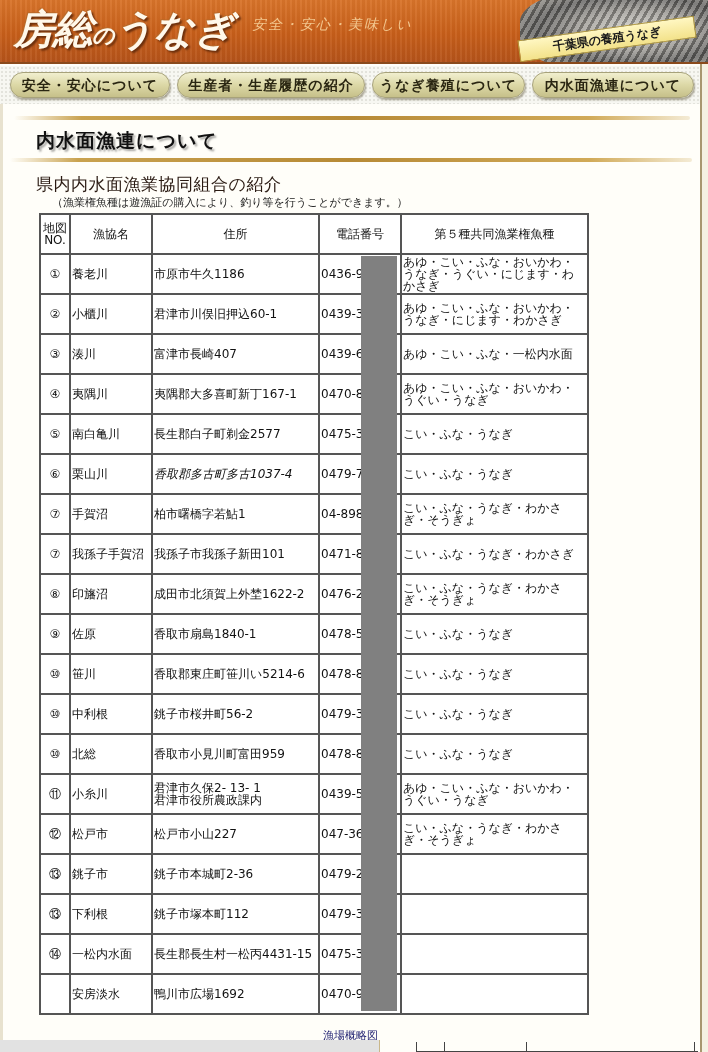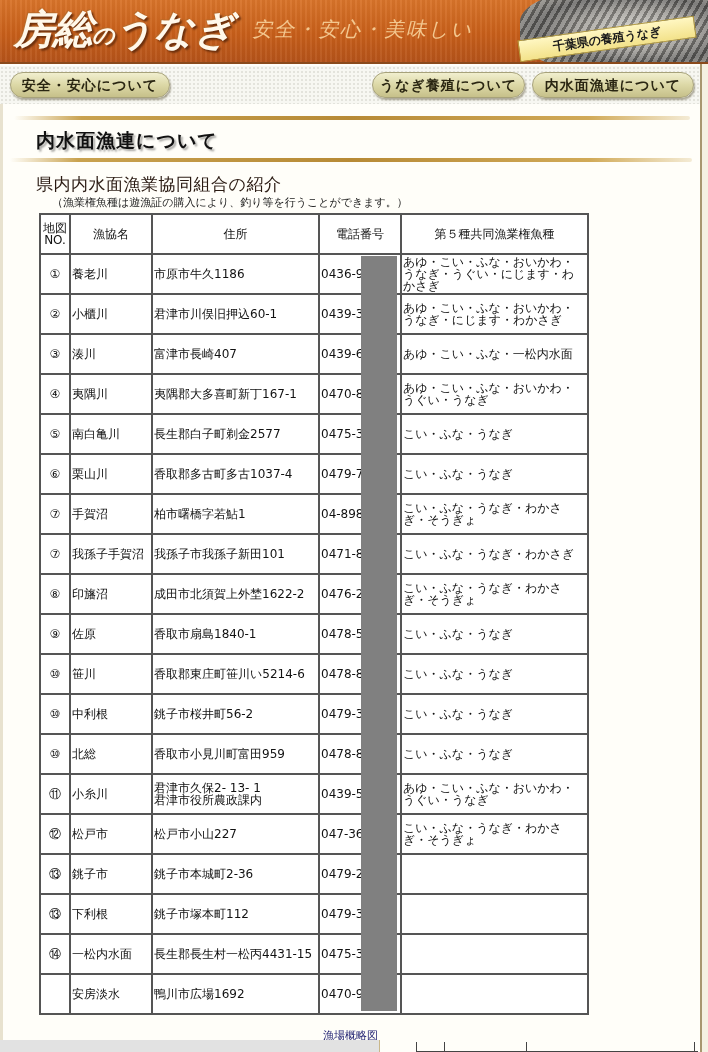--- a/index.html
+++ b/index.html
@@ -17,21 +17,21 @@
     content: ""; position: absolute; inset: 0;
     background: repeating-linear-gradient(90deg, rgba(255,255,255,0.05) 0 2px, rgba(0,0,0,0.03) 2px 5px);
   }
   .logo {
     position: absolute; left: 14px; top: 2px; font-family: "DejaVu Serif", serif;
     font-size: 40px; font-weight: bold; color: #fff8ea;
     text-shadow: 2px 2px 2px #6b2f0c, -1px -1px 0 #b86a2a; letter-spacing: -1px; font-style: italic;
   }
   .logo .small { font-size: 22px; }
   .slogan {
-    position: absolute; left: 252px; top: 16px; font-size: 20px; color: #f3c78f;
+    position: absolute; left: 252px; top: 16px; font-size: 14px; color: #f3c78f;
     font-style: italic; letter-spacing: 2px; font-family: "DejaVu Serif", serif;
   }
   .eel-photo {
     position: absolute; left: 520px; top: -10px; width: 190px; height: 80px;
     background: radial-gradient(ellipse at 60% 50%, #d8d6cf 0%, #9b9892 35%, #5b5a58 60%, #8e8a82 80%, #c87a3b 100%);
     border-radius: 40% 0 0 40%;
   }
   .eel-photo::after {
     content: ""; position: absolute; inset: 0;
     background: repeating-linear-gradient(120deg, rgba(40,40,40,0.35) 0 3px, rgba(230,230,230,0.25) 3px 7px);
@@ -112,20 +112,21 @@
   <div class="logo">
     <span>房総</span><span class="small">の</span><span>うなぎ</span>
   </div>
   <div class="slogan">安全・安心・美味しい</div>
   <div class="eel-photo"></div>
   <div class="ribbon">千葉県の養殖うなぎ</div>
 </div>
 
 <div class="nav">
   <div class="nav-btn" style="left:10px;width:160px;">安全・安心について</div>
+  <div class="nav-btn" style="left:177px;width:188px;">生産者・生産履歴の紹介</div>
   <div class="nav-btn" style="left:372px;width:153px;">うなぎ養殖について</div>
   <div class="nav-btn" style="left:532px;width:162px;">内水面漁連について</div>
 </div>
 
 <div class="left-border"></div>
 <div class="right-border"></div>
 
 <div class="gold-line" style="left:14px;top:116px;width:676px;"></div>
 <div class="section-title">内水面漁連について</div>
 <div class="gold-line" style="left:10px;top:158px;width:682px;height:4px;"></div>
@@ -182,21 +183,21 @@
       <tr>
         <td class="no">⑤</td>
         <td>南白亀川</td>
         <td style="white-space: pre-line; line-height: 12px;">長生郡白子町剃金2577</td>
         <td class="tel">0475-3</td>
         <td class="fish">こい・ふな・うなぎ</td>
       </tr>
       <tr>
         <td class="no">⑥</td>
         <td>栗山川</td>
-        <td style="white-space: pre-line; line-height: 12px;">香取郡多古町多古1037-4</td>
+        <td style="white-space: pre-line; line-height: 12px; font-style: italic;">香取郡多古町多古1037-4</td>
         <td class="tel">0479-7</td>
         <td class="fish">こい・ふな・うなぎ</td>
       </tr>
       <tr>
         <td class="no">⑦</td>
         <td>手賀沼</td>
         <td style="white-space: pre-line; line-height: 12px;">柏市曙橋字若鮎1</td>
         <td class="tel">04-898</td>
         <td class="fish">こい・ふな・うなぎ・わかさぎ・そうぎょ</td>
       </tr>

